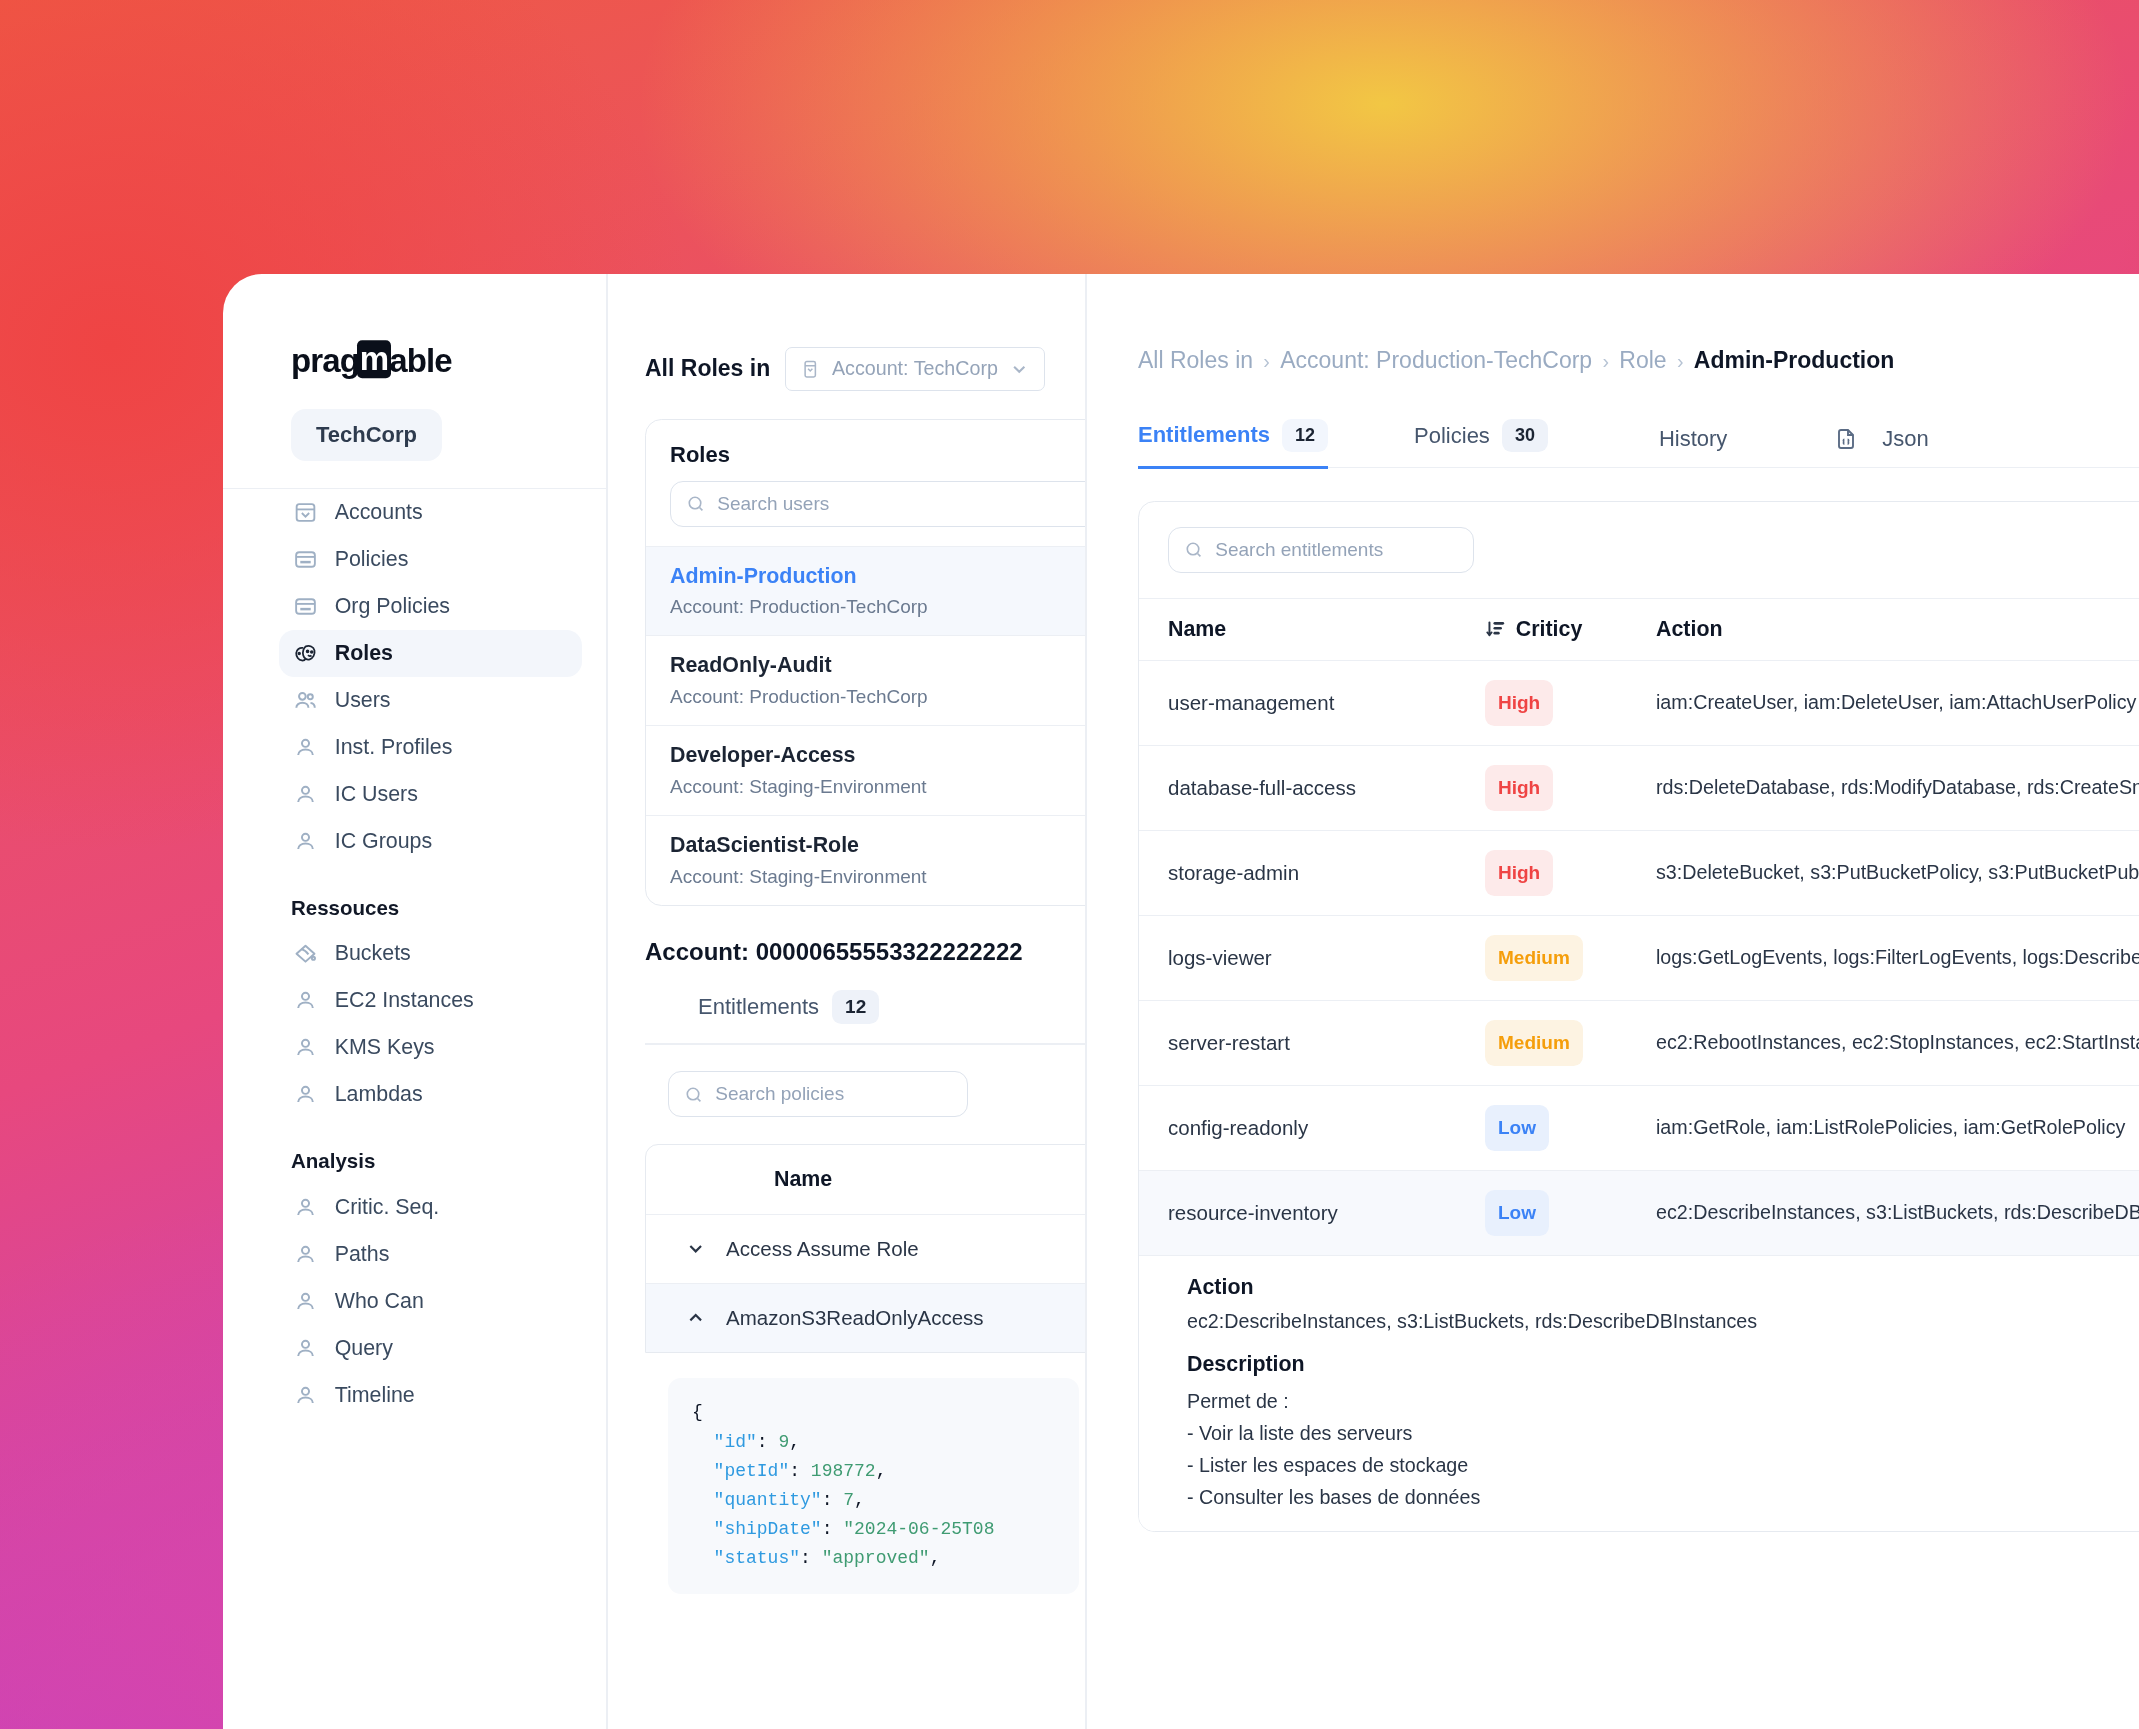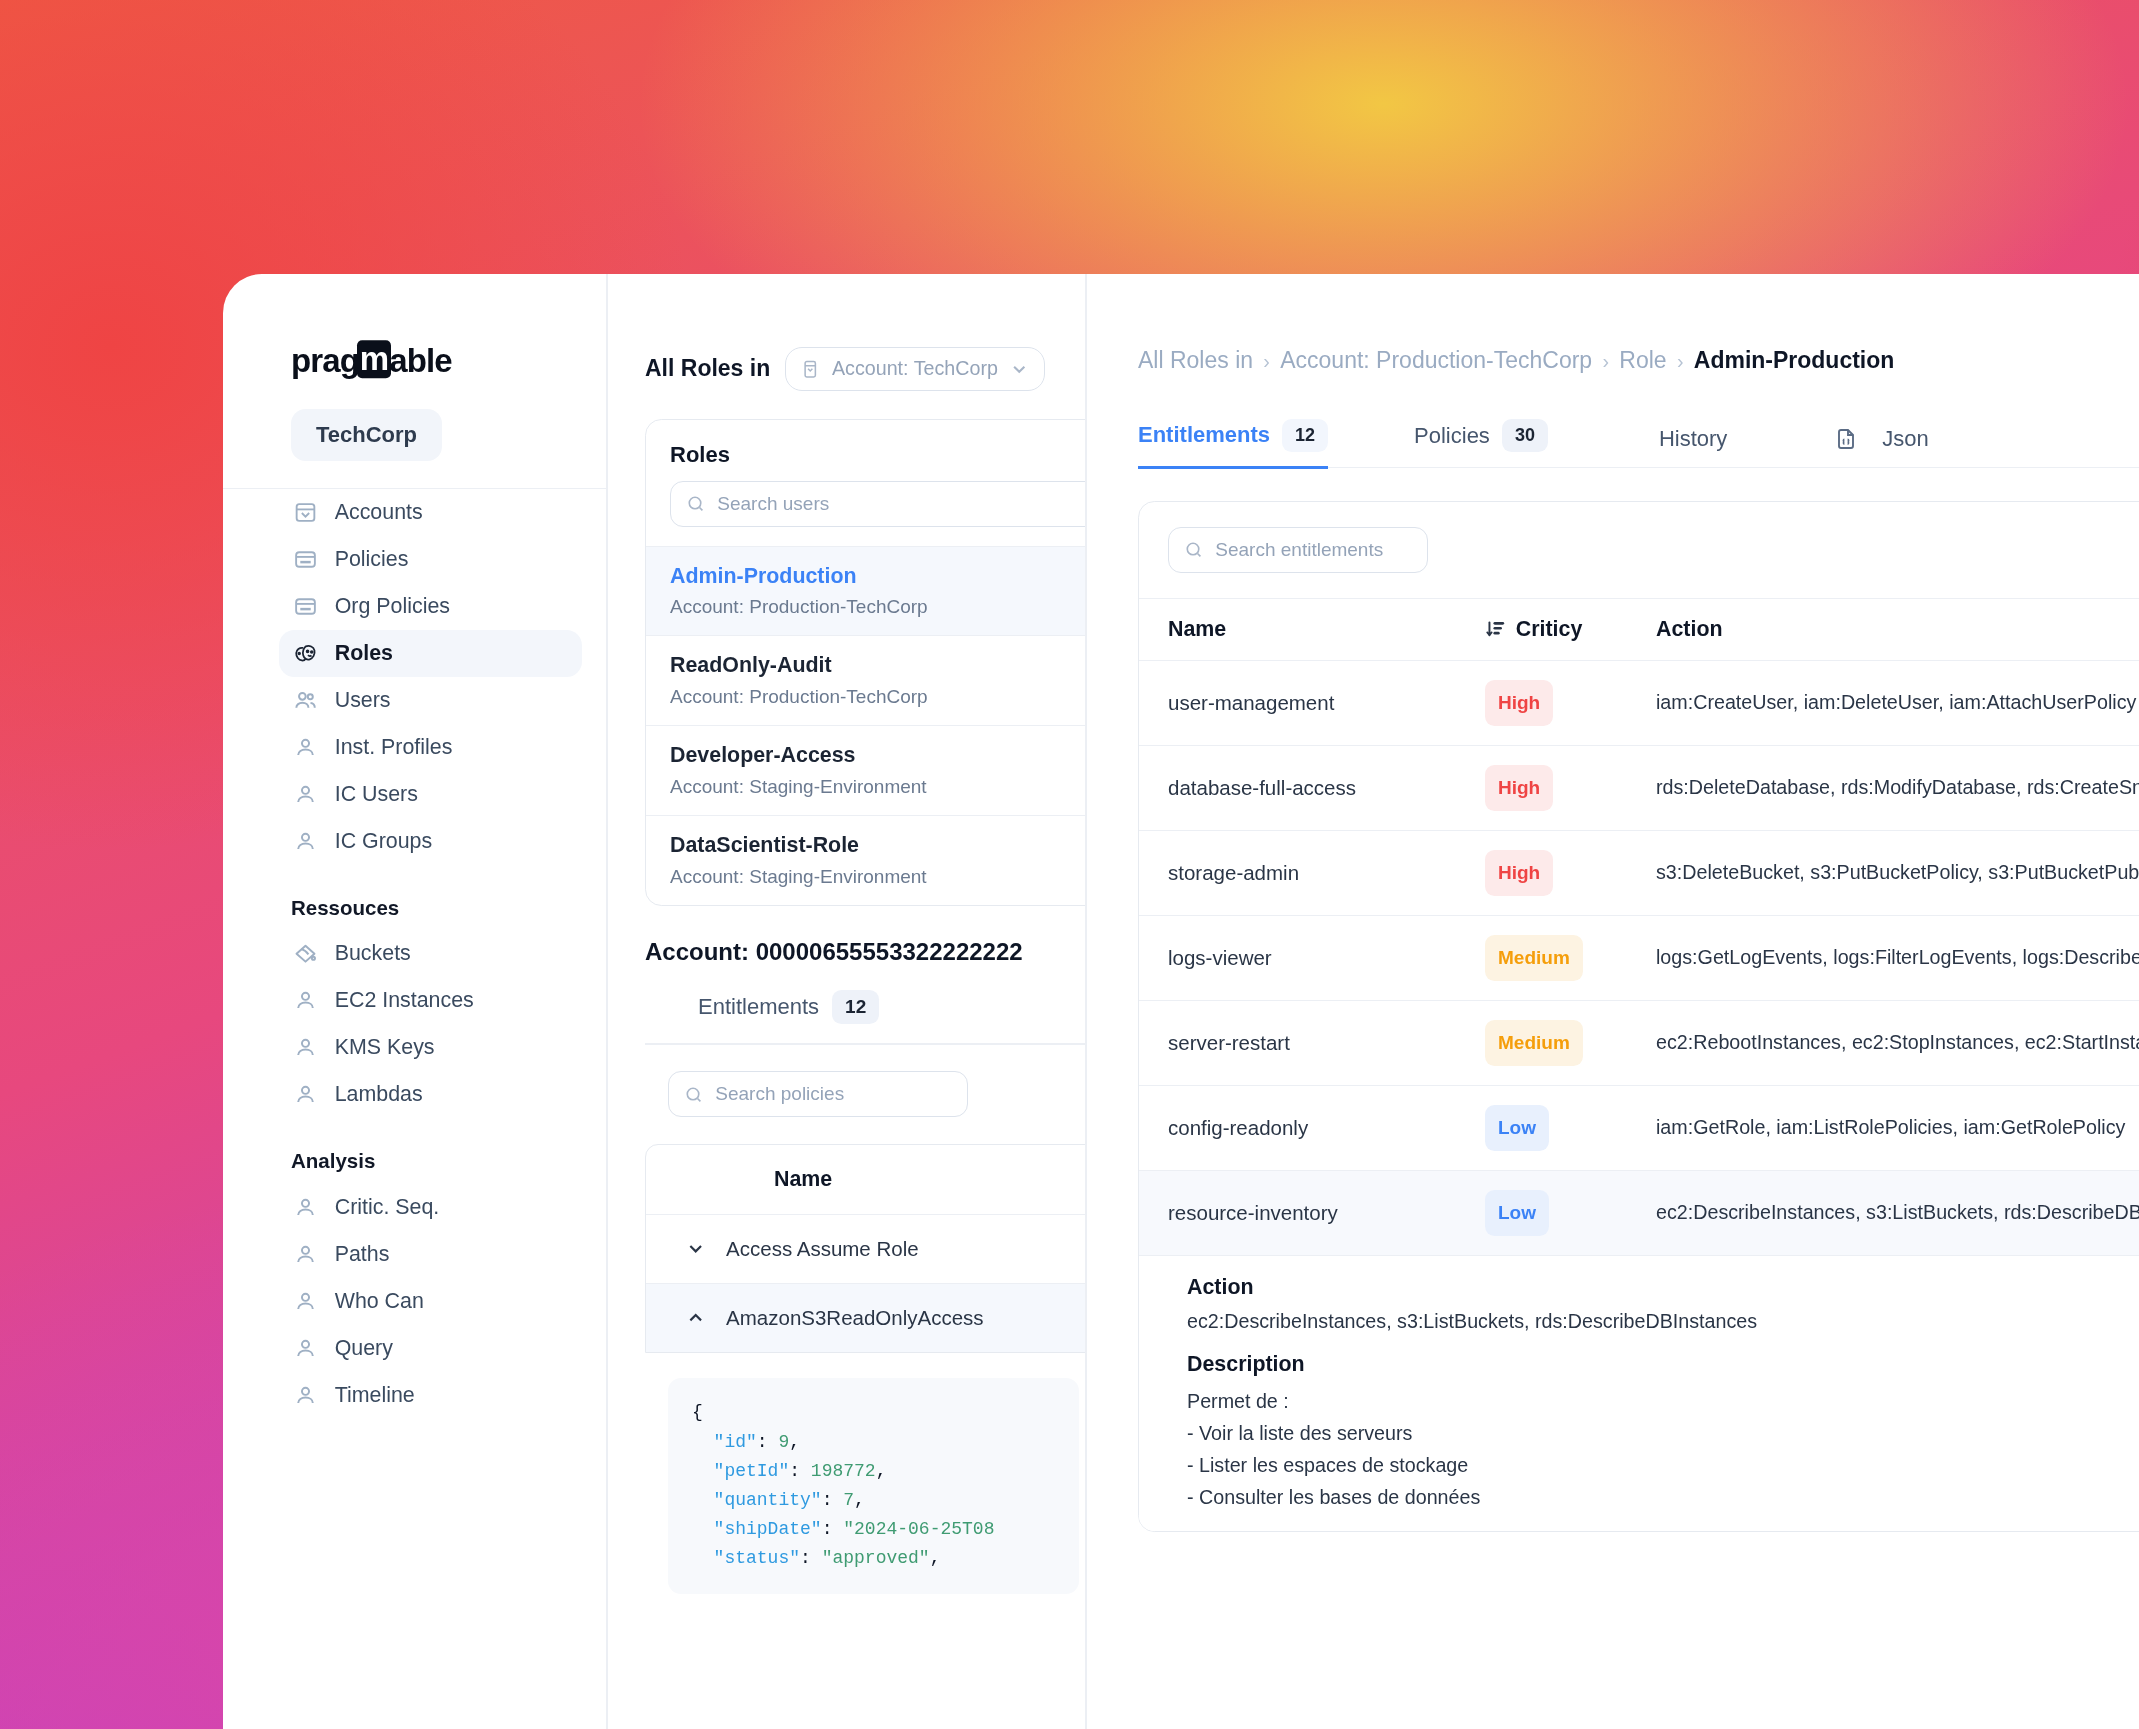--- a/index.html
+++ b/index.html
@@ -49,21 +49,21 @@
   .sb-item .ico { width:25px; height:25px; flex:0 0 25px; display:flex; align-items:center; justify-content:center; }
   .sb-item svg { width:25px; height:25px; }
 
   
   .midpanel { width: 479px; flex:0 0 479px; padding: 73px 0 0 0; position:relative; overflow:hidden; }
   .midpanel::after { content:""; position:absolute; right:0; top:0; bottom:0; width:1.7px; background:#eceff4; }
   .mid-head { display:flex; align-items:center; gap:14.6px; padding: 0 0 0 37px; }
   .mid-head-title { font-size:23px; font-weight:700; color:#0e1626; white-space:nowrap; }
   .acct-select {
     display:flex; align-items:center; gap:11px;
-    border:1.7px solid #dde3ec; border-radius:17px; padding: 9.4px 14.6px;
+    border:1.7px solid #dde3ec; border-radius:7px; padding: 9.4px 14.6px;
     font-size:19.7px; color:#94a3b8; white-space:nowrap;
   }
   .acct-select svg { width:20.5px; height:20.5px; flex:0 0 20.5px; }
 
   .card { margin: 28px 0 0 37px; border:1.7px solid #e6eaf0; border-radius:16.3px; background:#fff; width: 479px; }
   .card-title { font-size:22px; font-weight:700; color:#0e1626; padding: 22px 0 13px 24px; }
   .search-box {
     display:flex; align-items:center; gap:12px;
     margin: 0 24px 19px 24px; border:1.7px solid #dde3ec; border-radius:13px;
     padding: 11px 14.6px; font-size:19px; color:#94a3b8;
@@ -115,21 +115,21 @@
   .tab .pill { font-size:18px; }
   .tab.active { color:#3b82f6; font-weight:700; border-bottom:3.4px solid #3b82f6; margin-bottom:-2.6px; }
   .tab.active .pill { background:#f2f6fd; color:#1b2433; font-weight:600; }
   .tab-gap-a { width: 86px; } .tab-gap-b { width: 111px; } .tab-gap-c { width: 107px; }
   .tab-json { display:flex; align-items:center; gap:24px; font-size:22px; color:#46566d; padding:14.6px 0; }
   .tab-json svg { width:24px; height:24px; }
 
   .ent-card { margin-top:33px; border:1.7px solid #e6eaf0; border-radius:16.3px; overflow:hidden; }
   .ent-search-wrap { padding: 25px 29px; }
   .ent-search {
-    display:flex; align-items:center; gap:12px; width:260px;
+    display:flex; align-items:center; gap:12px; width:306px;
     border:1.7px solid #dde3ec; border-radius:13px; padding: 11px 14.6px;
     font-size:19px; color:#94a3b8;
   }
   .ent-search svg { width:19.7px; height:19.7px; flex:0 0 19.7px; }
   .ent-head { display:flex; align-items:center; border-top:1.7px solid #eceff4; padding: 18px 29px; }
   .col-name { width:317px; flex:0 0 317px; font-size:21.4px; font-weight:700; color:#0e1626; }
   .col-crit { width:171px; flex:0 0 171px; display:flex; align-items:center; gap:9.4px; font-size:21.4px; font-weight:700; color:#0e1626; }
   .col-crit svg { width:21.4px; height:21.4px; }
   .col-act { flex:1; font-size:21.4px; font-weight:700; color:#0e1626; }
   .ent-row { display:flex; align-items:center; border-top:1.7px solid #eceff4; padding: 19px 29px; }

